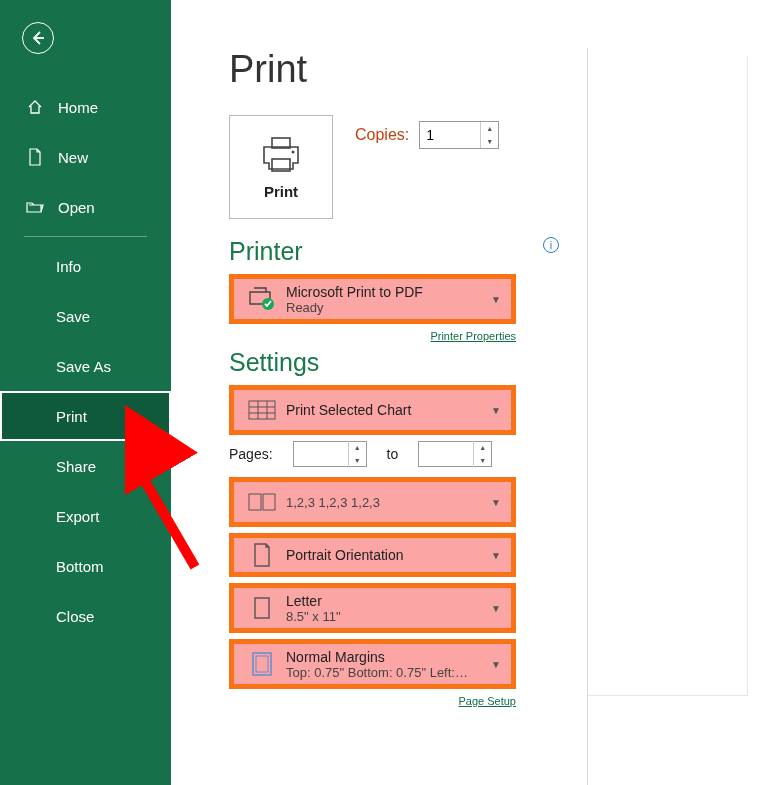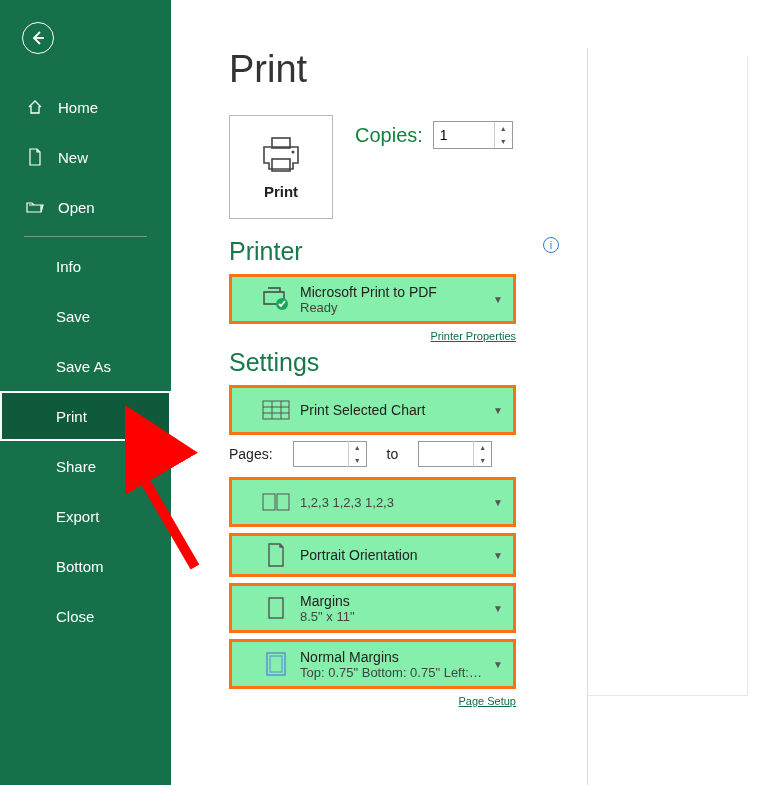--- a/index.html
+++ b/index.html
@@ -51,43 +51,43 @@
     .print-row { display: flex; align-items: flex-start; gap: 22px; margin-bottom: 18px;}
     .print-btn {
       width: 104px; height: 104px;
       border: 1px solid #b8b8b8;
       display: flex; flex-direction: column; align-items: center; justify-content: center;
       cursor: pointer;
       background:#fff;
     }
     .print-btn-label { font-size: 15px; font-weight: 600; color: #222; margin-top: 8px; }
     .copies-wrap { display: flex; align-items: center; gap: 10px; margin-top: 6px;}
-    .copies-label { font-size: 20px; color:#15803d; }
+    .copies-label { font-size: 16px; color:#c2410c; }
     .spinner {
       width: 80px; height: 28px; border:1px solid #999;
       display: flex; align-items: center; background:#fff;
     }
     .spinner input {
       flex:1; border:none; outline:none; padding:0 6px; font-size:14px; width: 50px;
     }
     .spinner .spin-btns {
       width:18px; display:flex; flex-direction:column; border-left:1px solid #ccc;
     }
     .spinner .spin-btns div { height:13px; display:flex; align-items:center; justify-content:center; cursor:pointer; font-size:7px; color:#555;}
     .section-head {
       font-size: 25px; font-weight: 400; color: #18794a;
       margin-top: 4px; margin-bottom: 8px;
       display:flex; align-items:flex-start; justify-content:space-between;
     }
     .info-icon { width:16px; height:16px; border:1.5px solid #2b7cd3; border-radius:50%; position:relative; font-size:11px; color:#2b7cd3; display:flex; align-items:center; justify-content:center; }
     .combo {
       width: 287px; height: 50px;
-      border:3px solid #f97316; background:#86efac;
+      border:5px solid #f97316; background:#fca5a5;
       display:flex; align-items:center;
-      padding: 0 8px 0 24px;
+      padding: 0 8px 0 8px;
       cursor:pointer; margin-bottom:6px;
     }
     .combo.small { height: 44px; }
     .combo-icon { width:40px; display:flex; justify-content:center; align-items:center; flex-shrink:0;}
     .combo-text { flex:1; display:flex; flex-direction:column; justify-content:center; padding-left:4px;}
     .combo-text .line1 { font-size:14px; color:#222; }
     .combo-text .line2 { font-size:13px; color:#444; }
     .combo-caret { font-size:10px; color:#555; padding:0 2px; }
     .link { color:#0e6f46; font-size:11px; text-decoration: underline; cursor:pointer; }
     .link-row-r { display:flex; justify-content:flex-end; width:287px; margin: 0 0 6px 0;}
@@ -287,21 +287,21 @@
       <div class="combo-caret">▼</div>
     </div>
 
     <div class="combo">
       <div class="combo-icon">
         <svg width="20" height="24" viewBox="0 0 20 24">
             <rect x="3" y="2" width="14" height="20" stroke="#555" fill="none" stroke-width="1.4"></rect>
           </svg>
       </div>
       <div class="combo-text">
-        <div class="line1">Margins</div>
+        <div class="line1">Letter</div>
         <div class="line2">8.5" x 11"</div>
       </div>
       <div class="combo-caret">▼</div>
     </div>
 
     <div class="combo">
       <div class="combo-icon">
         <svg width="22" height="26" viewBox="0 0 22 26">
             <rect x="2" y="2" width="18" height="22" stroke="#5a8cd6" fill="none" stroke-width="1.4"></rect>
             <rect x="5" y="5" width="12" height="16" stroke="#5a8cd6" fill="none" stroke-width="1"></rect>

